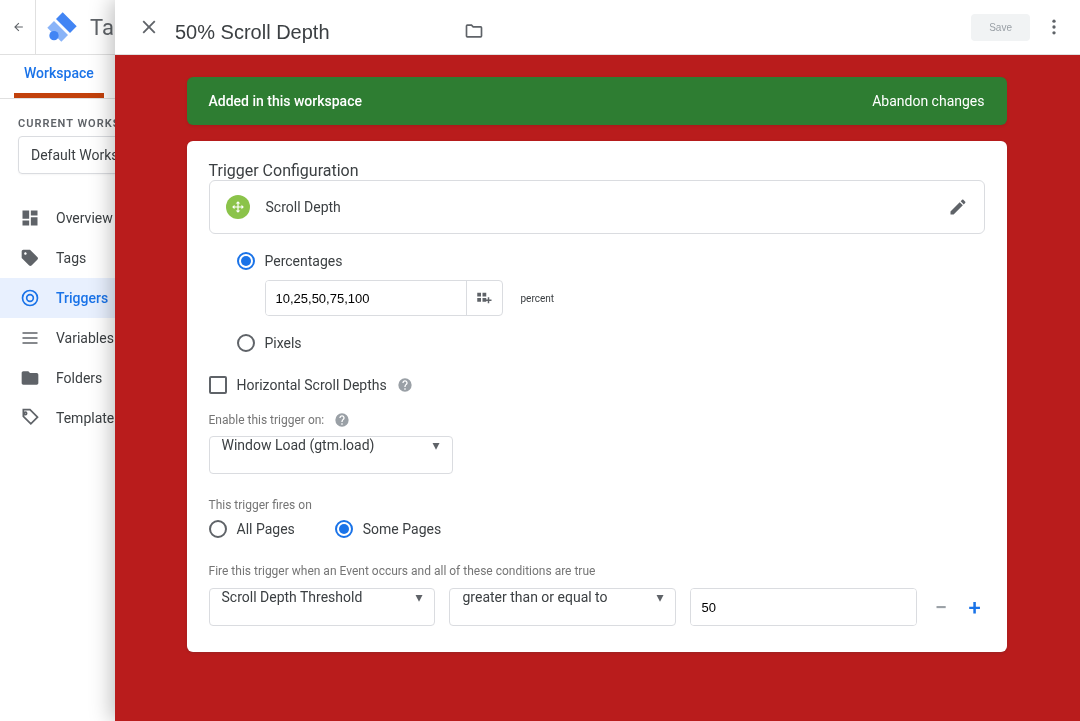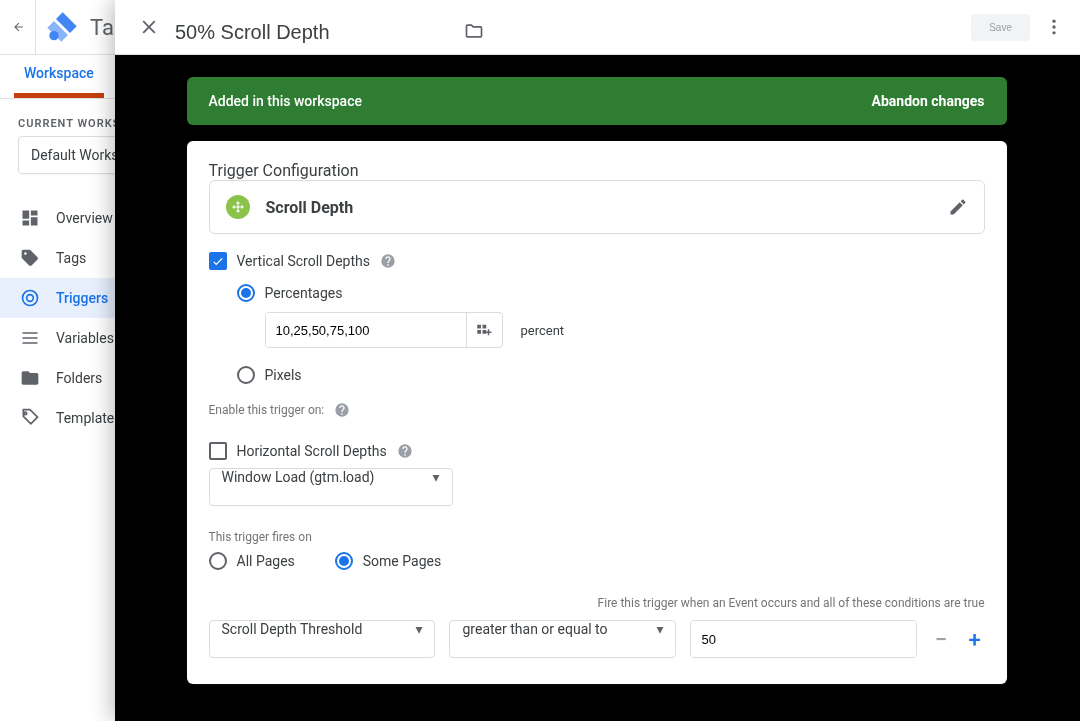--- a/index.html
+++ b/index.html
@@ -65,46 +65,46 @@
   .panel-title {
     font-size:20px; font-weight:400; color:#3c4043;
     border:none; outline:none; border-bottom:1px dotted transparent;
   }
   .folder-btn { color:#5f6368; cursor:pointer; padding:4px;}
   .save-btn {
     background:#f1f3f4; border:none; color:#9aa0a6; font-weight:500;
     padding:8px 18px; border-radius:4px; font-size:10px; cursor:default;
   }
   .more-btn { color:#5f6368; margin-left:12px; cursor:pointer; width:24px; display:flex; justify-content:center;}
-  .scroll-body { flex:1; overflow-y:auto; background:#000000; padding: 22px 2px 28px 0;}
+  .scroll-body { flex:1; overflow-y:auto; background:#b91c1c; padding: 22px 2px 28px 0;}
   .inner { max-width:820px; margin: 0 auto; }
   .banner {
     background:#2e7d32; color:#fff; border-radius:6px;
     display:flex; justify-content:space-between; align-items:center;
     padding:16px 22px; font-size:14px; font-weight:500;
     box-shadow: 0 1px 3px rgba(0,0,0,0.1);
   }
-  .banner-link { color:#fff; font-weight:700; cursor:pointer;}
+  .banner-link { color:#fff; font-weight:400; cursor:pointer;}
   .card {
     background:#fff; border-radius:6px; margin-top:16px;
     box-shadow: 0 1px 3px rgba(60,64,67,0.15), 0 1px 2px rgba(60,64,67,0.1);
     padding: 20px 22px 26px;
   }
   .card-title { font-size:16px; color:#3c4043; font-weight:400; }
   .sublabel { font-size:12px; color:#757575; margin-top:22px; margin-bottom:8px; }
   .type-box {
     border:1px solid #dadce0; border-radius:6px; padding:14px 16px;
     display:flex; align-items:center; gap:16px; position:relative; cursor:pointer;
   }
   .type-icon {
     width:24px; height:24px; border-radius:50%; background:#8bc34a;
     display:flex; align-items:center; justify-content:center; color:#fff;
   }
   .type-icon svg { width:14px; height:14px; fill:#fff;}
-  .type-name { font-size:16px; color:#3c4043; font-weight:700;}
+  .type-name { font-size:14px; color:#3c4043; font-weight:400;}
   .edit-icon { position:absolute; right:16px; color:#5f6368; }
   .edit-icon svg { width:20px; height:20px; fill:currentColor;}
   .config { margin-top:18px; }
   .row { display:flex; align-items:center; gap:10px; }
   .checkbox {
     width:18px; height:18px; border:2px solid #1a73e8; border-radius:2px;
     display:flex; align-items:center; justify-content:center; cursor:pointer;
   }
   .checkbox.checked { background:#1a73e8; }
   .checkbox.unchecked { border-color:#5f6368; }
@@ -125,21 +125,21 @@
     border:1px solid #dadce0; border-radius:4px; display:flex; align-items:stretch;
     height:36px; overflow:hidden;
   }
   .text-input input {
     border:none; outline:none; padding:0 10px; font-size:13px; width:200px;
   }
   .var-picker {
     border-left:1px solid #dadce0; width:36px;
     display:flex; align-items:center; justify-content:center; cursor:pointer; color:#5f6368;
   }
-  .unit { font-size:13px; color:#3c4043;}
+  .unit { font-size:10px; color:#3c4043;}
   .select {
     border:1px solid #dadce0; border-radius:4px; height:38px;
     display:flex; align-items:flex-start; justify-content:space-between;
     padding: 0 12px; cursor:pointer; color:#3c4043; font-size:14px;
   }
   .select .chev { color:#5f6368; }
   .fires-row { display:flex; gap:40px; margin-top:8px;}
   .cond-row { display:flex; gap:14px; margin-top:10px; align-items:center;}
   .cond-select { width: 230px; }
   .cond-op { width: 230px; }
@@ -270,33 +270,20 @@
           </div>
           <div class="type-name">Scroll Depth</div>
           <div class="edit-icon">
             <svg viewBox="0 0 24 24">
                 <path d="M3 17.25V21h3.75L17.8 9.94l-3.75-3.75L3 17.25zM20.7 7c.4-.4.4-1 0-1.4l-2.3-2.3c-.4-.4-1-.4-1.4 0l-1.8 1.8 3.75 3.75L20.7 7z"></path>
               </svg>
           </div>
         </div>
 
         <div class="config">
-          <div class="row" style="margin-top:6px;">
-            <div class="checkbox checked">
-              <svg viewBox="0 0 24 24">
-                  <path d="M9 16.2l-3.5-3.5L4 14.2 9 19.2 20 8.2l-1.5-1.5z"></path>
-                </svg>
-            </div>
-            <span class="option-label">Vertical Scroll Depths</span>
-            <span class="help-icon">
-              <svg viewBox="0 0 24 24">
-                  <path d="M12 2a10 10 0 100 20 10 10 0 000-20zm1 17h-2v-2h2v2zm2.1-7.8l-.9.9c-.7.7-1.2 1.3-1.2 2.9h-2v-.5c0-1.2.5-2.3 1.2-3l1.2-1.3c.4-.3.6-.8.6-1.3 0-1.1-.9-2-2-2s-2 .9-2 2H8c0-2.2 1.8-4 4-4s4 1.8 4 4c0 .9-.4 1.7-.9 2.3z"></path>
-                </svg>
-            </span>
-          </div>
 
           <div class="indent1 row">
             <div class="radio selected"></div>
             <span class="option-label">Percentages</span>
           </div>
 
           <div class="indent2 text-input-wrap">
             <div class="text-input">
               <input type="text" value="10,25,50,75,100" style="">
               <div class="var-picker">
@@ -310,58 +297,58 @@
               </div>
             </div>
             <span class="unit">percent</span>
           </div>
 
           <div class="indent1 row" style="margin-top:18px;">
             <div class="radio"></div>
             <span class="option-label">Pixels</span>
           </div>
 
-          <div class="row" style="margin-top:18px;">
-            <span class="sublabel" style="margin:0;">Enable this trigger on:</span>
-            <span class="help-icon">
-              <svg viewBox="0 0 24 24">
-                  <path d="M12 2a10 10 0 100 20 10 10 0 000-20zm1 17h-2v-2h2v2zm2.1-7.8l-.9.9c-.7.7-1.2 1.3-1.2 2.9h-2v-.5c0-1.2.5-2.3 1.2-3l1.2-1.3c.4-.3.6-.8.6-1.3 0-1.1-.9-2-2-2s-2 .9-2 2H8c0-2.2 1.8-4 4-4s4 1.8 4 4c0 .9-.4 1.7-.9 2.3z"></path>
-                </svg>
-            </span>
-          </div>
-
           <div class="row" style="margin-top:24px;">
             <div class="checkbox unchecked"></div>
             <span class="option-label">Horizontal Scroll Depths</span>
             <span class="help-icon">
               <svg viewBox="0 0 24 24">
                   <path d="M12 2a10 10 0 100 20 10 10 0 000-20zm1 17h-2v-2h2v2zm2.1-7.8l-.9.9c-.7.7-1.2 1.3-1.2 2.9h-2v-.5c0-1.2.5-2.3 1.2-3l1.2-1.3c.4-.3.6-.8.6-1.3 0-1.1-.9-2-2-2s-2 .9-2 2H8c0-2.2 1.8-4 4-4s4 1.8 4 4c0 .9-.4 1.7-.9 2.3z"></path>
                 </svg>
             </span>
           </div>
+
+          <div class="row" style="margin-top:18px;">
+            <span class="sublabel" style="margin:0;">Enable this trigger on:</span>
+            <span class="help-icon">
+              <svg viewBox="0 0 24 24">
+                  <path d="M12 2a10 10 0 100 20 10 10 0 000-20zm1 17h-2v-2h2v2zm2.1-7.8l-.9.9c-.7.7-1.2 1.3-1.2 2.9h-2v-.5c0-1.2.5-2.3 1.2-3l1.2-1.3c.4-.3.6-.8.6-1.3 0-1.1-.9-2-2-2s-2 .9-2 2H8c0-2.2 1.8-4 4-4s4 1.8 4 4c0 .9-.4 1.7-.9 2.3z"></path>
+                </svg>
+            </span>
+          </div>
           <div style="margin-top:8px;">
             <div class="select" style="width:244px;">
               <span>Window Load (gtm.load)</span>
               <span class="chev">▾</span>
             </div>
           </div>
 
           <div class="sublabel" style="margin-top:24px;">This trigger fires on</div>
           <div class="fires-row">
             <div class="row">
               <div class="radio"></div>
               <span class="option-label">All Pages</span>
             </div>
             <div class="row">
               <div class="radio selected"></div>
               <span class="option-label">Some Pages</span>
             </div>
           </div>
 
-          <div class="sublabel" style="margin-top:26px;text-align:right;">Fire this trigger when an Event occurs and all of these conditions are true</div>
+          <div class="sublabel" style="margin-top:26px;">Fire this trigger when an Event occurs and all of these conditions are true</div>
           <div class="cond-row">
             <div class="select cond-select">
               <span>Scroll Depth Threshold</span>
               <span class="chev">▾</span>
             </div>
             <div class="select cond-op">
               <span>greater than or equal to</span>
               <span class="chev">▾</span>
             </div>
             <div class="text-input cond-val" style="height:38px;">

